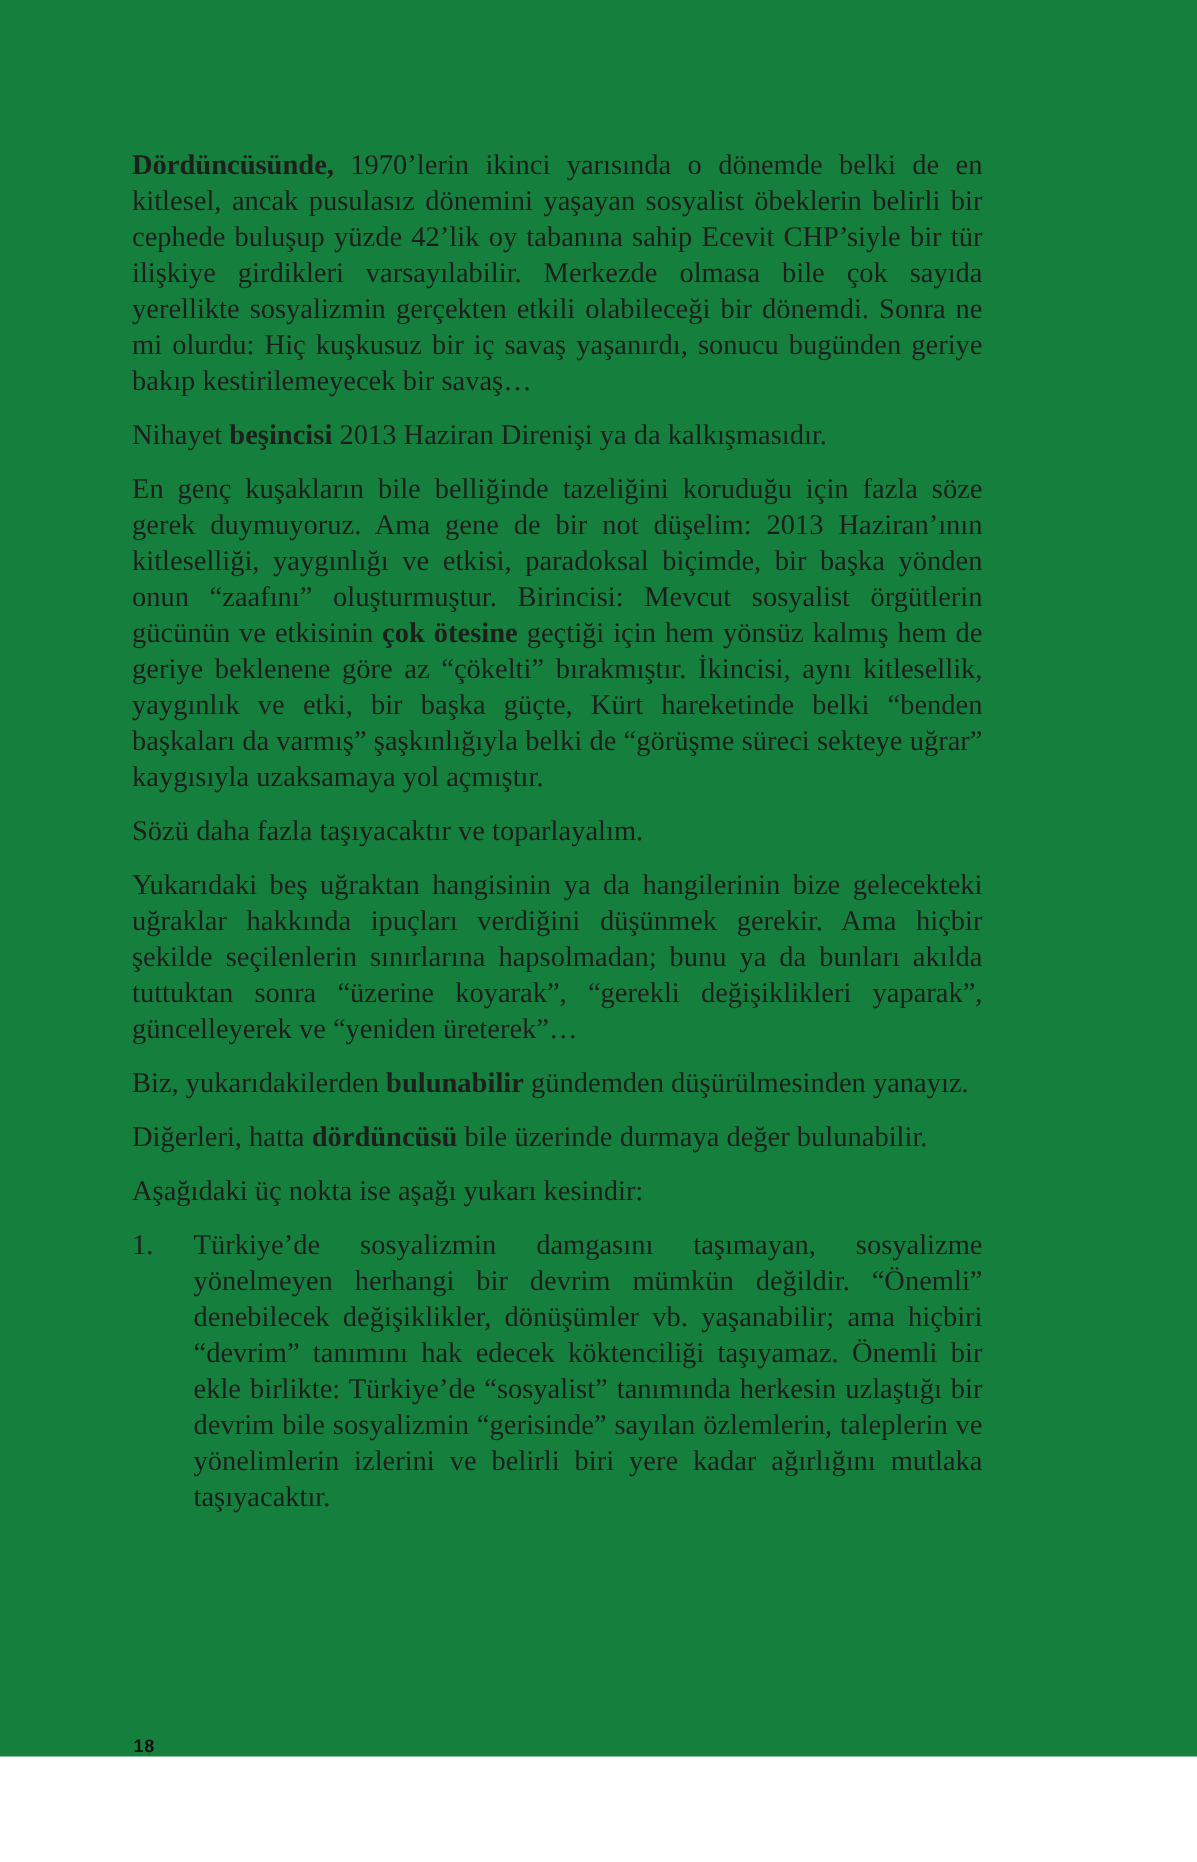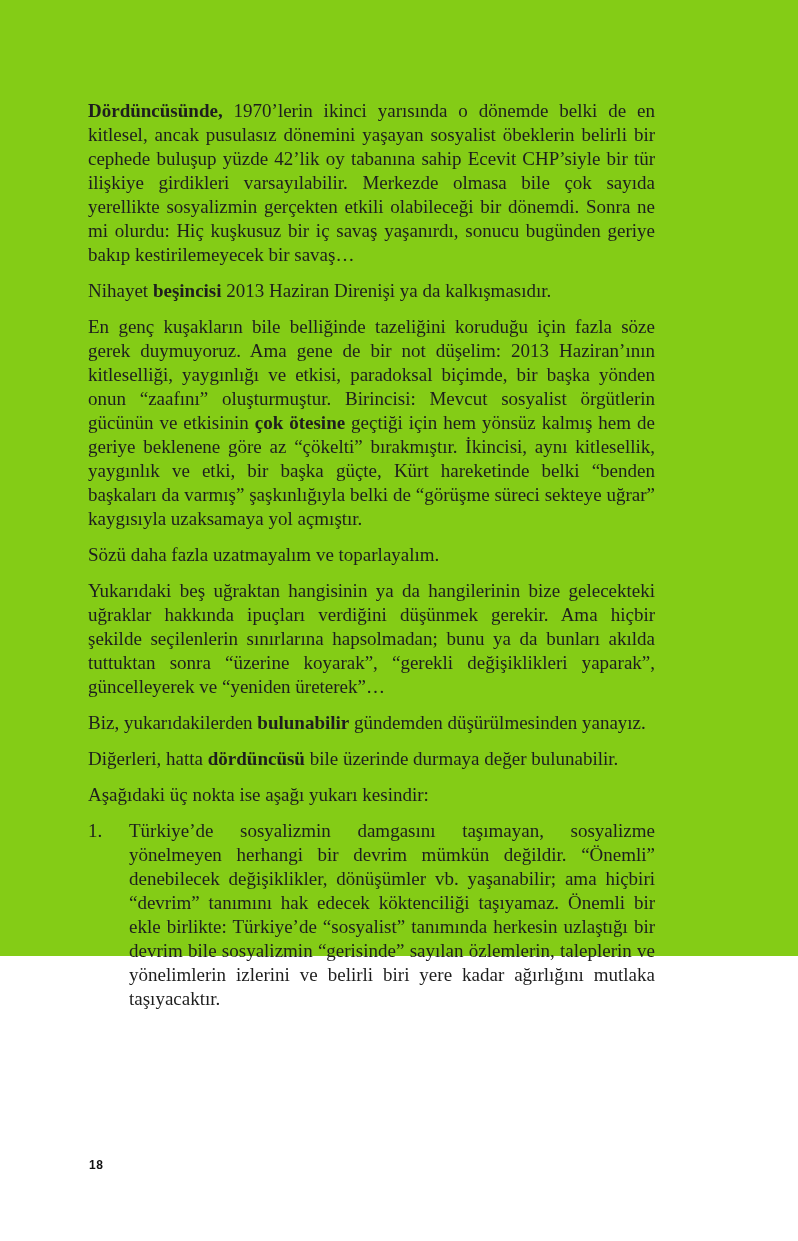--- a/index.html
+++ b/index.html
@@ -6,22 +6,22 @@
   html, body {
     width: 798px;
     height: 1241px;
     background: #ffffff;
     font-family: "Liberation Serif", "DejaVu Serif", serif;
     overflow: hidden;
   }
   .book-page {
     position: relative;
     width: 798px;
-    height: 956px;
-    background: #84cc16;
+    height: 1171px;
+    background: #15803d;
   }
   .text-column {
     position: absolute;
     left: 88px;
     top: 99px;
     width: 567px;
     color: #1e1e1e;
     font-size: 19px;
     line-height: 24px;
     text-align: justify;
@@ -69,21 +69,21 @@
 <main class="book-page">
 
   <section class="text-column">
 
     <p class="para"><strong>Dördüncüsünde,</strong> 1970’lerin ikinci yarısında o dönemde belki de en kitlesel, ancak pusulasız dönemini yaşayan sosyalist öbeklerin belirli bir cephede buluşup yüzde 42’lik oy tabanına sahip Ecevit CHP’siyle bir tür ilişkiye girdikleri varsayılabilir. Merkezde olmasa bile çok sayıda yerellikte sosyalizmin gerçekten etkili olabileceği bir dönemdi. Sonra ne mi olurdu: Hiç kuşkusuz bir iç savaş yaşanırdı, sonucu bugünden geriye bakıp kestirilemeyecek bir savaş…</p>
 
     <p class="para">Nihayet <strong>beşincisi</strong> 2013 Haziran Direnişi ya da kalkışmasıdır.</p>
 
     <p class="para">En genç kuşakların bile belliğinde tazeliğini koruduğu için fazla söze gerek duymuyoruz. Ama gene de bir not düşelim: 2013 Haziran’ının kitleselliği, yaygınlığı ve etkisi, paradoksal biçimde, bir başka yönden onun “zaafını” oluşturmuştur. Birincisi: Mevcut sosyalist örgütlerin gücünün ve etkisinin <strong>çok ötesine</strong> geçtiği için hem yönsüz kalmış hem de geriye beklenene göre az “çökelti” bırakmıştır. İkincisi, aynı kitlesellik, yaygınlık ve etki, bir başka güçte, Kürt hareketinde belki “benden başkaları da varmış” şaşkınlığıyla belki de “görüşme süreci sekteye uğrar” kaygısıyla uzaksamaya yol açmıştır.</p>
 
-    <p class="para">Sözü daha fazla uzatmayalım ve toparlayalım.</p>
+    <p class="para">Sözü daha fazla taşıyacaktır ve toparlayalım.</p>
 
     <p class="para">Yukarıdaki beş uğraktan hangisinin ya da hangilerinin bize gelecekteki uğraklar hakkında ipuçları verdiğini düşünmek gerekir. Ama hiçbir şekilde seçilenlerin sınırlarına hapsolmadan; bunu ya da bunları akılda tuttuktan sonra “üzerine koyarak”, “gerekli değişiklikleri yaparak”, güncelleyerek ve “yeniden üreterek”…</p>
 
     <p class="para">Biz, yukarıdakilerden <strong>bulunabilir</strong> gündemden düşürülmesinden yanayız.</p>
 
     <p class="para">Diğerleri, hatta <strong>dördüncüsü</strong> bile üzerinde durmaya değer bulunabilir.</p>
 
     <p class="para">Aşağıdaki üç nokta ise aşağı yukarı kesindir:</p>
 
     <div class="list-item">

